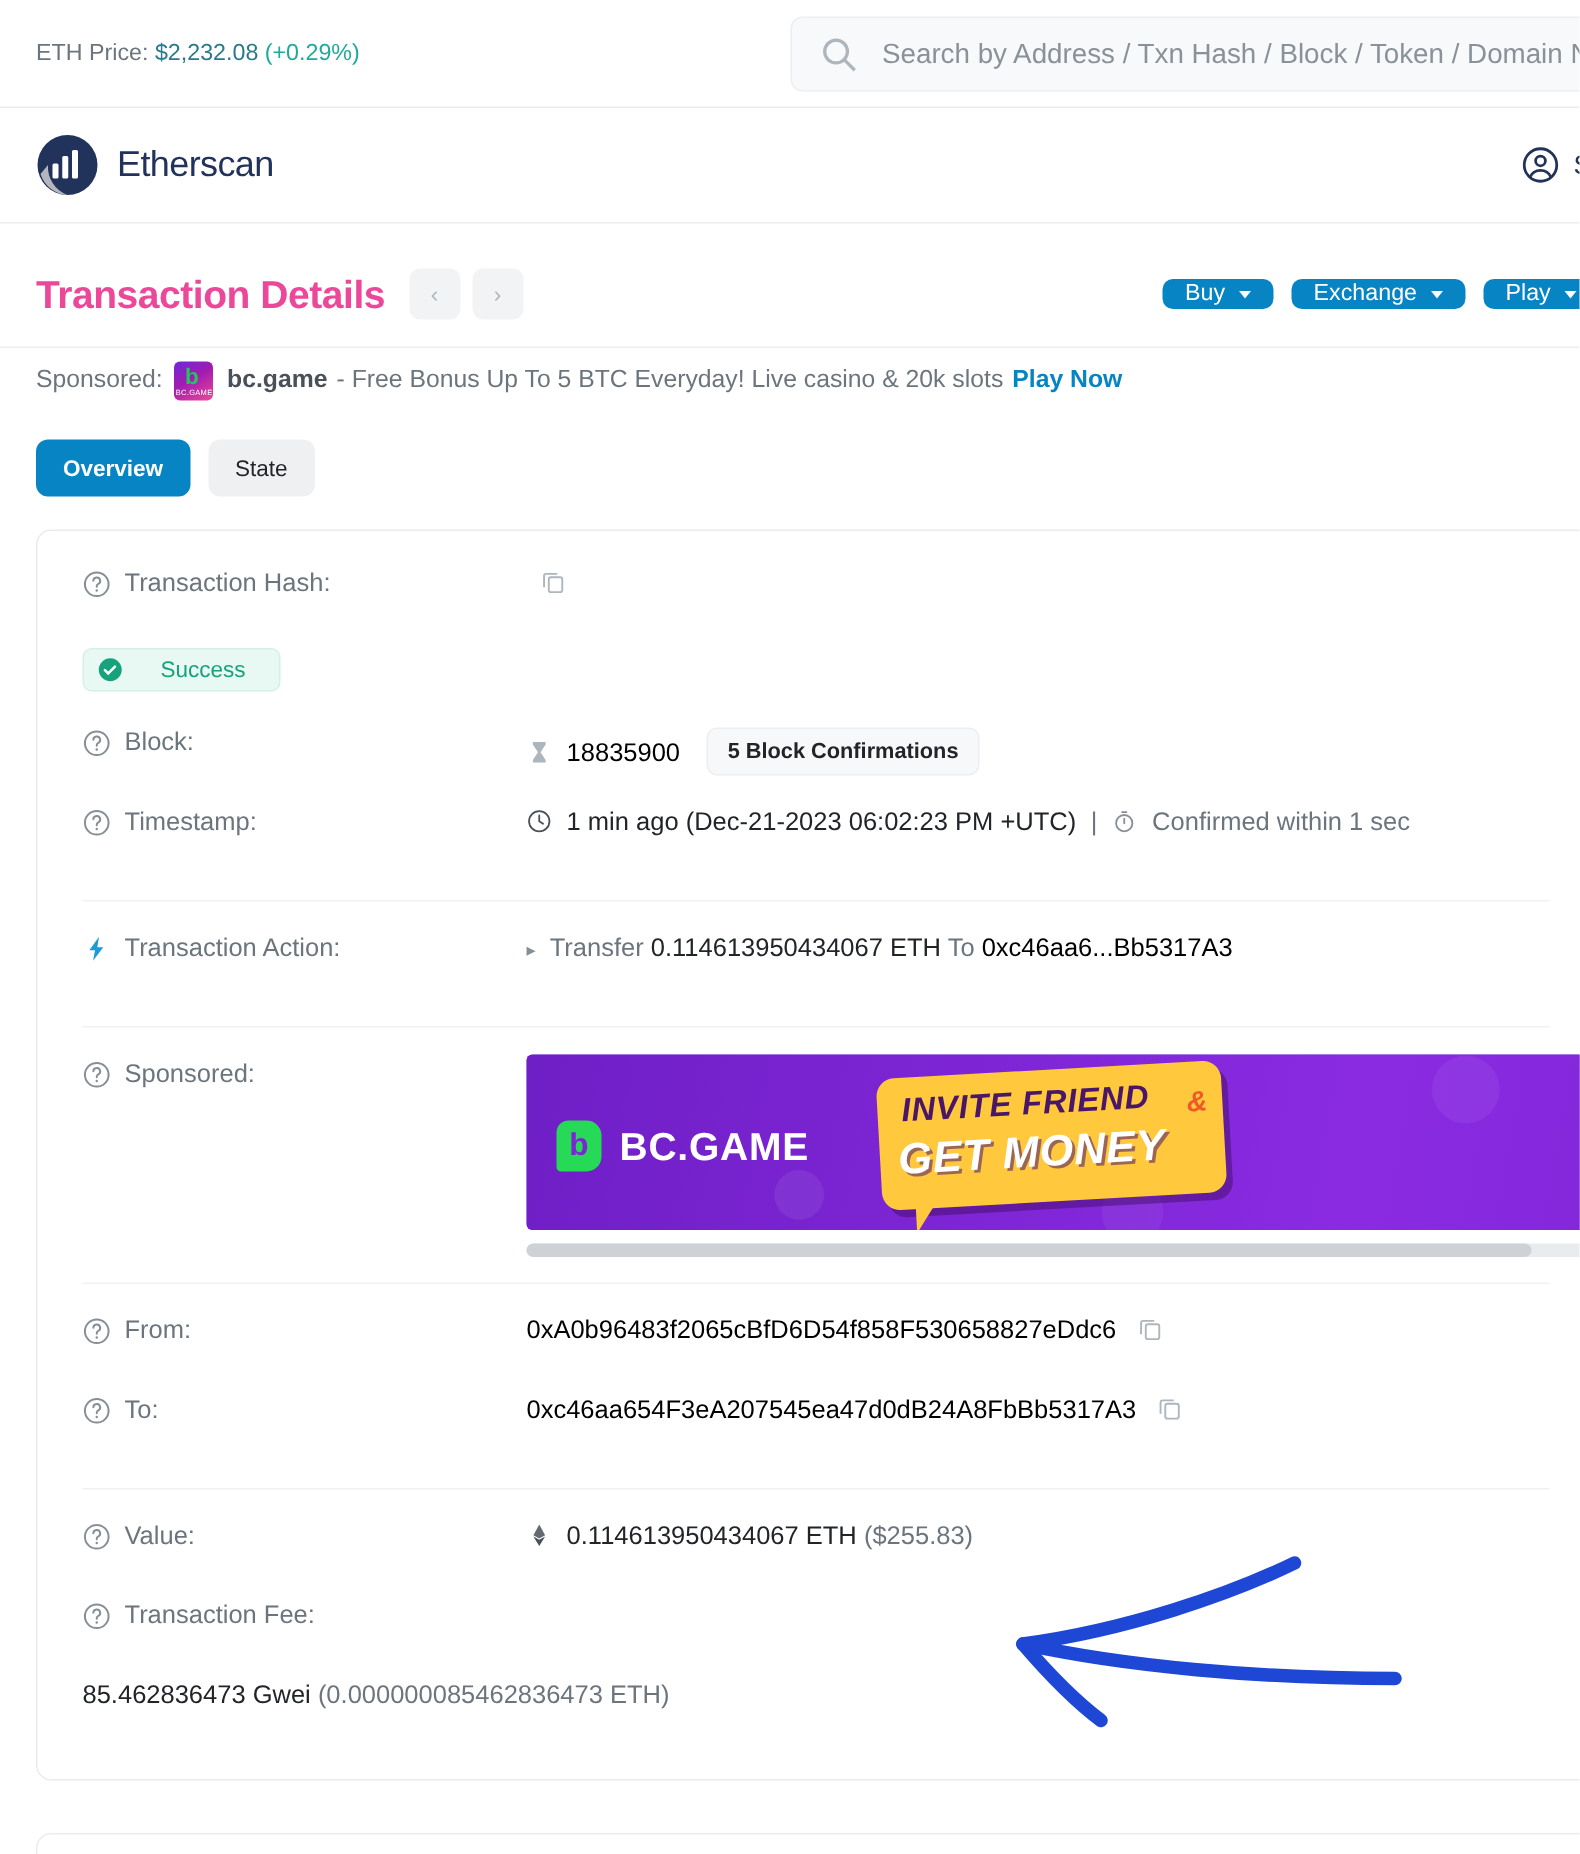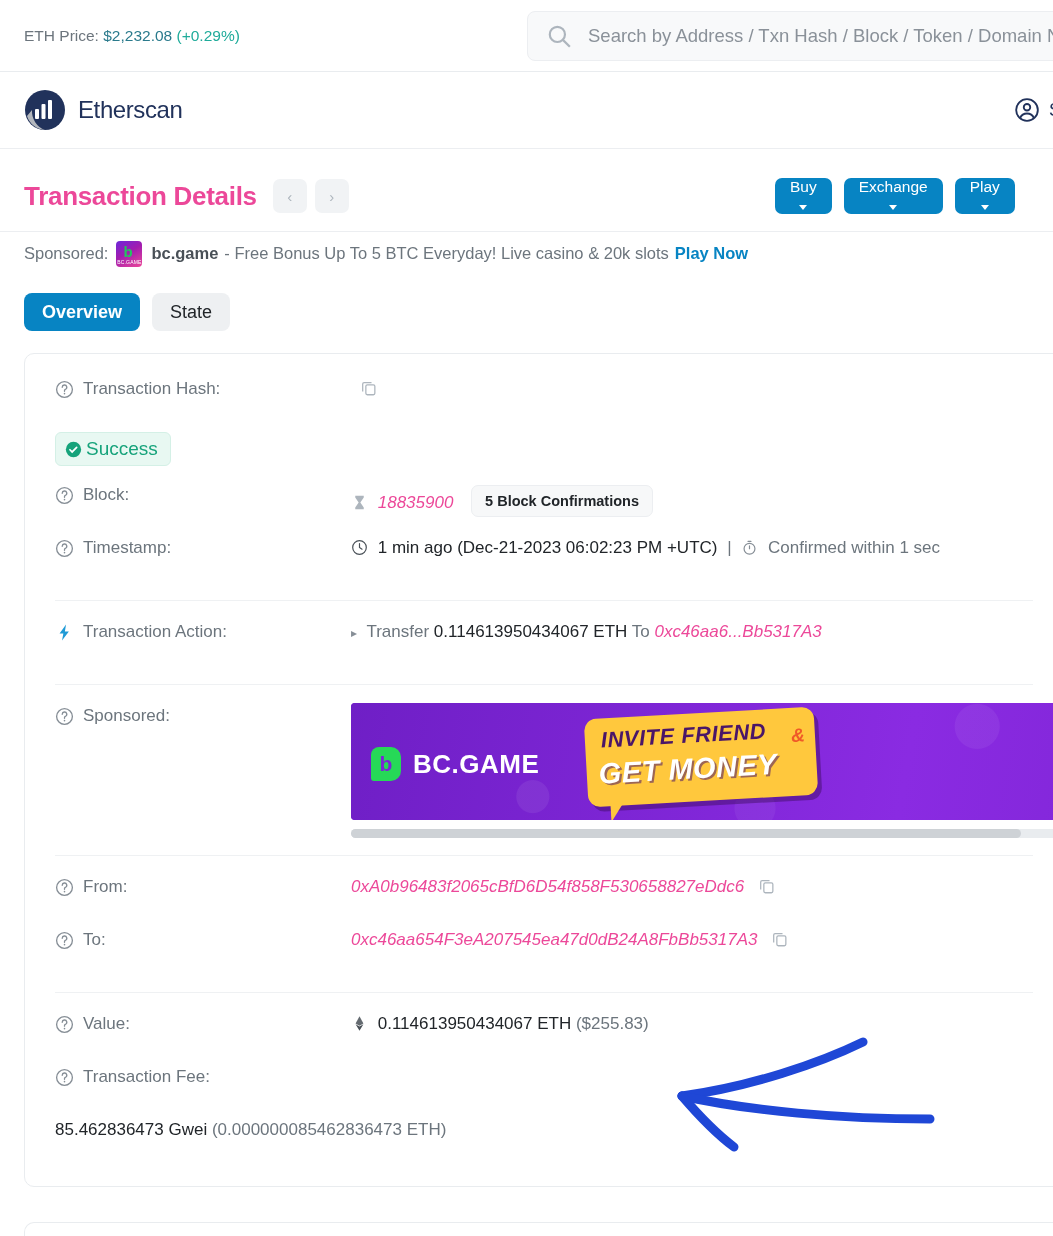--- a/index.html
+++ b/index.html
@@ -98,30 +98,29 @@
     position: absolute;
     left: 775px; top: 50%;
     transform: translateY(-50%);
     display: flex; gap: 12px;
   }
   .bluebtn {
     background: #0784c3;
     color: #fff;
     border: 0;
     border-radius: 7px;
-    height: 36px;
+    height: 20px;
     padding: 0 15px;
     font-size: 15.5px;
     font-family: "Liberation Sans", sans-serif;
     display: inline-flex;
     align-items: center;
     gap: 9px;
     white-space: nowrap;
     cursor: pointer;
-    flex-direction: column;
   }
   .caret {
     width: 0; height: 0;
     border-left: 4.5px solid transparent;
     border-right: 4.5px solid transparent;
     border-top: 5.5px solid #fff;
     display: inline-block;
   }
 
   
@@ -156,21 +155,21 @@
   }
   .sponsor-line b { color: #495057; }
   .sponsor-line .play { color: #0784c3; font-weight: bold; margin-left: 6px; }
 
   
   .tabs { display: flex; gap: 12px; padding: 18px 0 0 24px; }
   .tab {
     height: 38px; padding: 0 18px;
     border-radius: 8px;
     border: 0;
-    font-size: 18px;
+    font-size: 15px;
     font-family: "Liberation Sans", sans-serif;
     display: inline-flex; align-items: center;
     cursor: pointer;
   }
   .tab.active { background: #0784c3; color: #fff; font-weight: bold; }
   .tab.idle { background: #eef0f2; color: #212529; }
 
   
   .card {
     margin: 22px 0 0 24px;
@@ -197,30 +196,30 @@
     padding-top: 3px;
   }
   .row .val {
     font-size: 17px;
     color: #212529;
     padding-top: 3px;
     white-space: nowrap;
   }
   .qmark { width: 19px; height: 19px; flex: 0 0 19px; }
   .sep { border-top: 1px solid #eff1f3; margin: 12px 30px 18px 30px; }
-  .link { color: #ec4899; text-decoration: none; font-style: italic; }
+  .link { color: #000000; text-decoration: none; }
   .muted { color: #6c757d; }
 
   .badge-success {
-    display: inline-flex; align-items: center; gap: 4px;
+    display: inline-flex; align-items: center; gap: 25px;
     background: #e8f8f2; color: #16a37b;
     border: 1px solid #d4f0e6;
     border-radius: 6px;
-    font-size: 19px;
-    padding: 5px 12px 5px 9px;
+    font-size: 15px;
+    padding: 5px 22px 5px 9px;
   }
   .chk { width: 17px; height: 17px; }
 
   .confirm-pill {
     display: inline-block;
     background: #f7f8f9;
     border: 1px solid #eceef1;
     border-radius: 7px;
     font-size: 14.5px;
     font-weight: bold;

